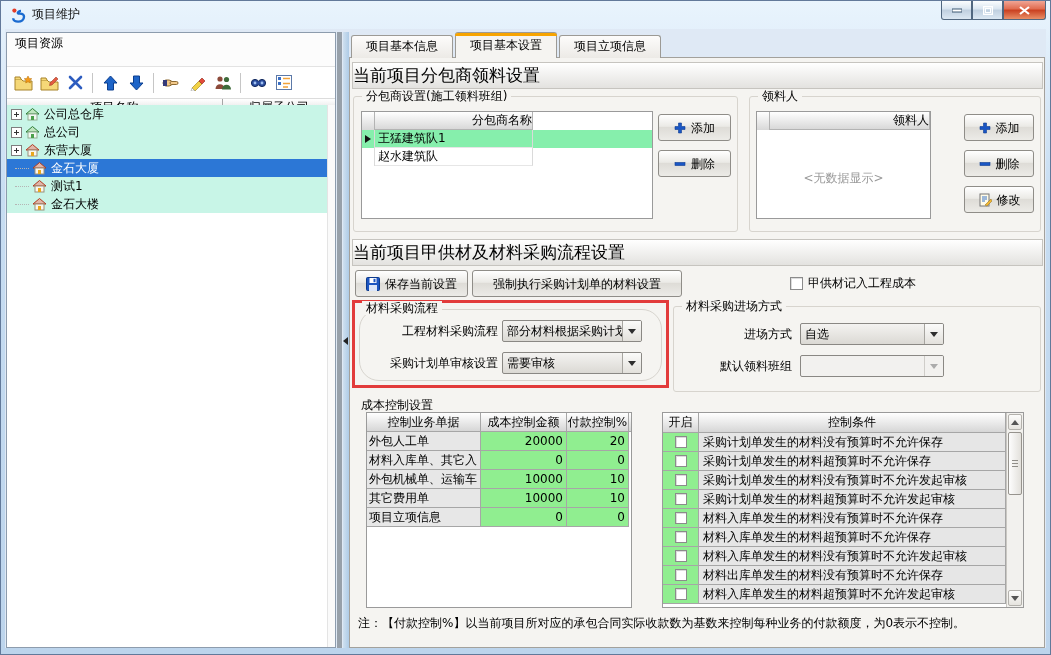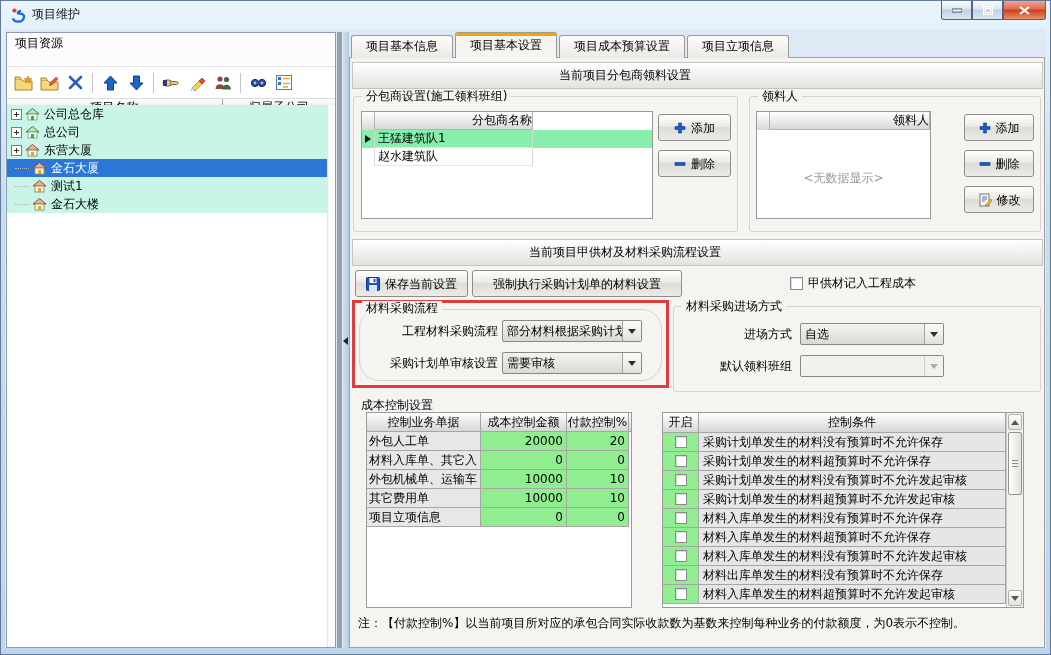--- a/index.html
+++ b/index.html
@@ -62,22 +62,22 @@
     border-radius:3px 3px 0 0; position:relative; }
   .tab.active { margin-top:0; height:26px; line-height:25px; background:#f5f4f1; z-index:3; }
   .tab.active::before { content:""; position:absolute; top:0; left:-1px; right:-1px; height:3px;
     background:#f7a400; border-radius:3px 3px 0 0; }
   .rp-content { position:absolute; top:25px; left:0; right:0; bottom:0;
     border:1px solid #a3a19c; background:#f5f4f1; z-index:1; }
 
   
   .section-header { position:absolute; left:2px; width:691px; height:27px;
     background:linear-gradient(#ffffff,#e3e2df); border:1px solid #c6c4bf; }
-  .section-header .cap { position:absolute; left:12px; top:0; width:520px; height:100%;
-    text-align:center; line-height:25px; font-size:12px; }
+  .section-header .cap { position:absolute; left:0; top:0; width:520px; height:100%;
+    text-align:left; line-height:25px; font-size:17px; }
 
   
   .groupbox { position:absolute; border:1px solid #d7d4ce; border-radius:3px; }
   .legend { position:absolute; top:-8px; left:8px; background:#f5f4f1; padding:0 4px; line-height:14px; }
 
   
   .mini-table { position:absolute; background:#fff; border:1px solid #9a9a9a; overflow:hidden; }
   .mt-header { display:flex; height:18px; }
   .mt-header .marker { width:13px; background:linear-gradient(#ffffff,#d8d8d8); border-right:1px solid #b3b3b3; }
   .mt-header .name { background:linear-gradient(#ffffff,#d8d8d8); border-right:1px solid #b3b3b3;
@@ -344,21 +344,20 @@
     <div class="splitter">
       <div class="bar"></div>
         <div class="strip"></div>
       <div class="split-arrow"></div>
     </div>
 
     <div class="right-panel">
       <div class="tabs">
           <div class="tab">项目基本信息</div>
           <div class="tab active">项目基本设置</div>
-          <div class="tab">项目成本预算设置</div>
           <div class="tab">项目立项信息</div>
         </div>
 
       <div class="rp-content">
 
         <div class="section-header" style="top:4px;">
           <div class="cap">当前项目分包商领料设置</div>
         </div>
 
         <div class="groupbox" style="left:3px; top:38px; width:385px; height:136px;">

